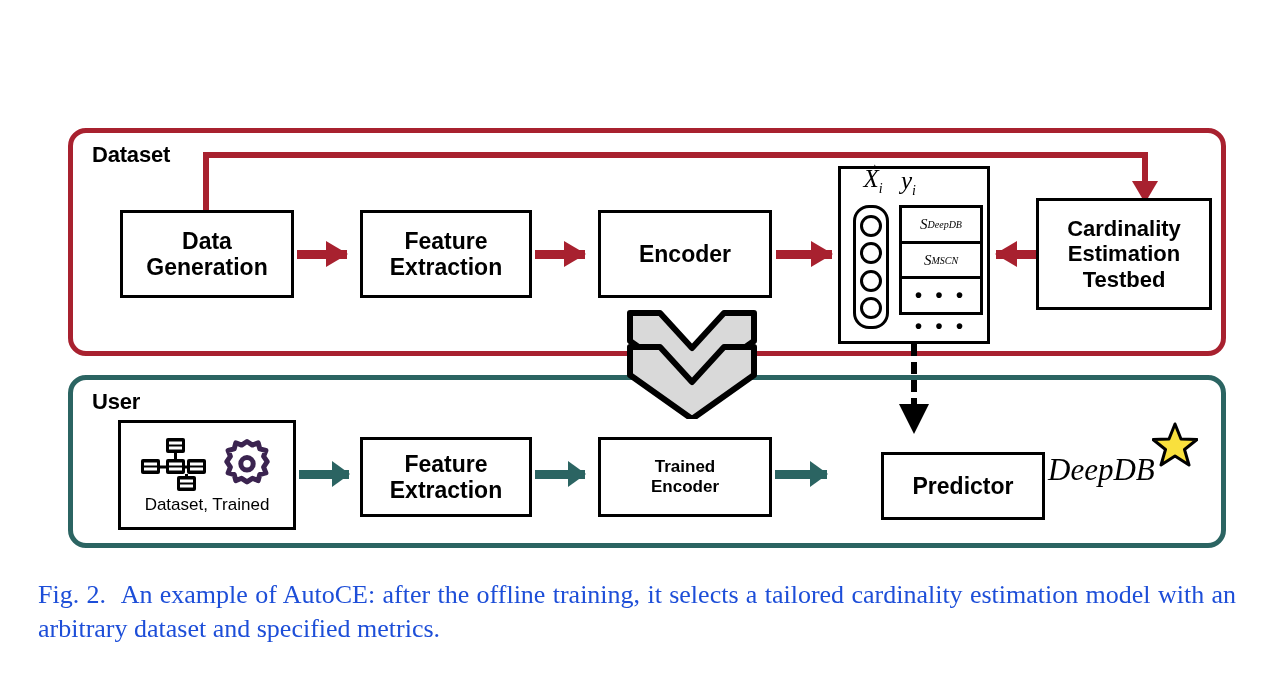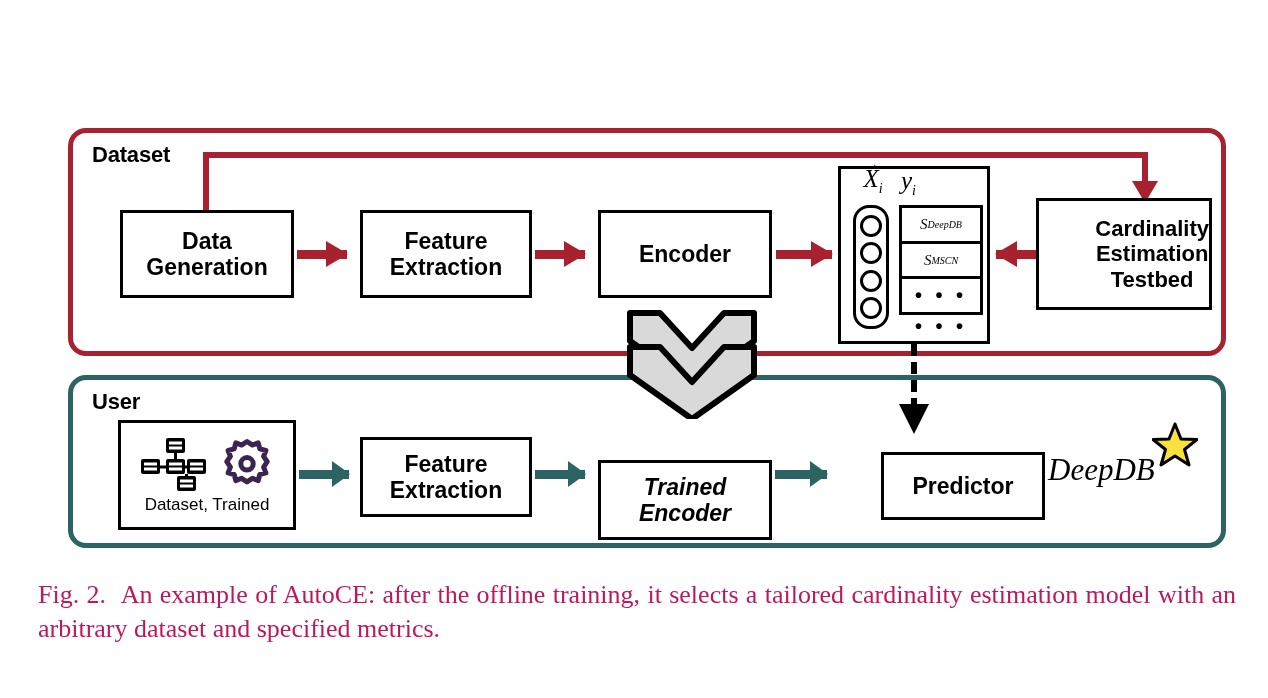--- a/index.html
+++ b/index.html
@@ -221,21 +221,21 @@
     z-index: 5;
   }
 
   
   #caption {
     position: absolute;
     left: 38px; top: 578px; width: 1198px;
     font-family: "Liberation Serif", serif;
     font-size: 26px;
     line-height: 1.32;
-    color: #be185d;
+    color: #1d4ed8;
     text-align: justify;
   }
   #caption .figno { white-space: nowrap; }
 </style>
 </head>
 <body>
 
 <div id="root">
 
   <div class="group" id="training-group"></div>
@@ -314,21 +314,21 @@
     </div>
 
     <div id="outer-dots">• • •</div>
   </div>
 
   <div class="arrow red left" style="left:996px; top:250px; width:46px;">
     <span class="shaft"></span>
     <span class="head"></span>
   </div>
 
-  <div class="box" id="box-cardinality-testbed" style="left:1036px; top:198px; width:176px; height:112px; font-size:22px;justify-content:flex-end;">
+  <div class="box" id="box-cardinality-testbed" style="left:1036px; top:198px; width:176px; height:112px; font-size:22px;">
     <span class="lines">
       <span class="l">Cardinality</span>
       <span class="l">Estimation</span>
       <span class="l">Testbed</span>
     </span>
   </div>
 
   <div class="group" id="user-group"></div>
   <div class="group-label" id="user-label" style="left:92px; top:389px;">User</div>
 
@@ -388,21 +388,21 @@
       <span class="l">Feature</span>
       <span class="l">Extraction</span>
     </span>
   </div>
 
   <div class="arrow teal" style="left:535px; top:470px; width:50px;">
     <span class="shaft"></span>
     <span class="head"></span>
   </div>
 
-  <div class="box" id="box-trained-encoder" style="left:598px; top:460px; width:174px; height:80px; font-size:23px;font-style:italic;">
+  <div class="box" id="box-trained-encoder" style="left:598px; top:437px; width:174px; height:80px; font-size:17px;">
     <span class="lines">
       <span class="l">Trained</span>
       <span class="l">Encoder</span>
     </span>
   </div>
 
   <div class="arrow teal" style="left:775px; top:470px; width:52px;">
     <span class="shaft"></span>
     <span class="head"></span>
   </div>

